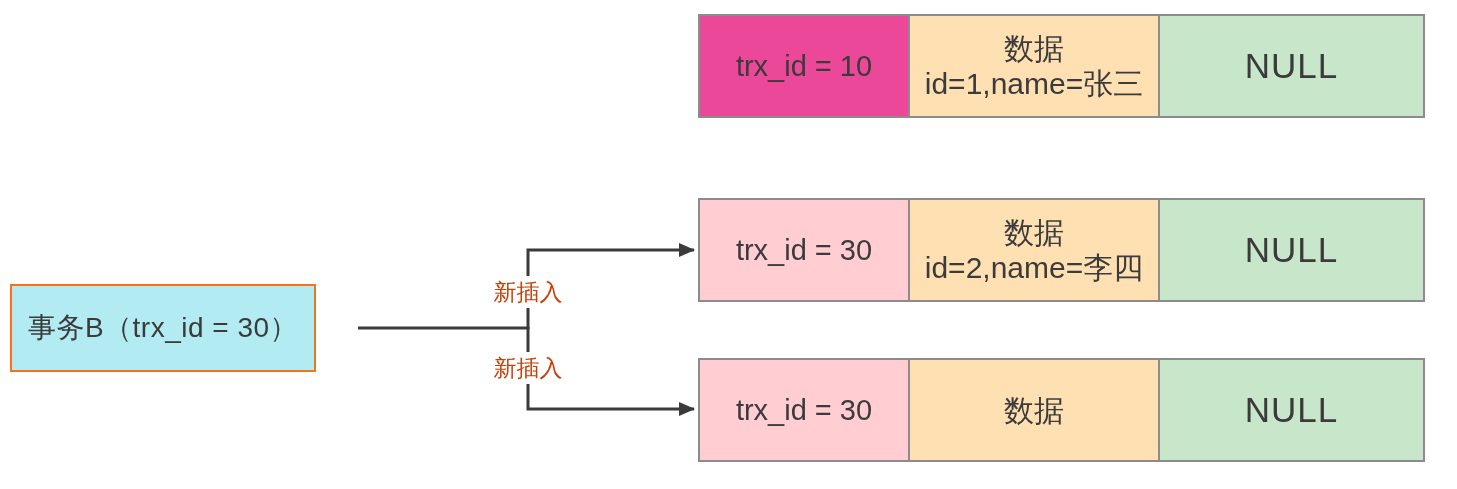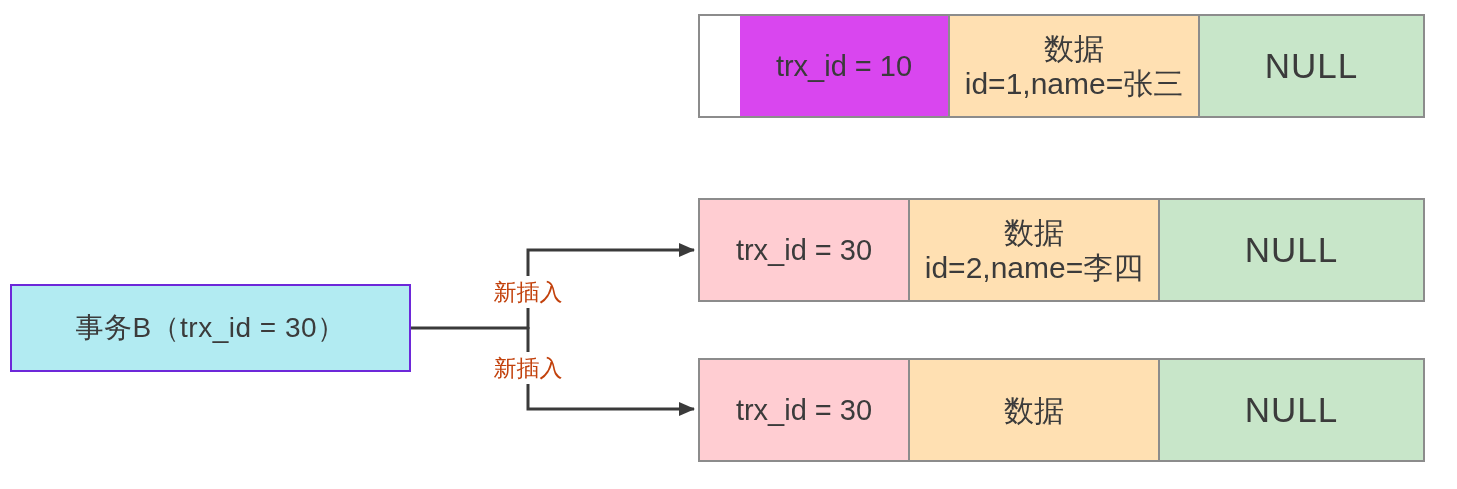--- a/index.html
+++ b/index.html
@@ -20,24 +20,24 @@
     position: absolute;
     left: 0; top: 0;
     width: 1457px;
     height: 489px;
   }
   
   .trx-box {
     position: absolute;
     left: 10px;
     top: 284px;
-    width: 401px;
+    width: 306px;
     height: 88px;
     box-sizing: border-box;
-    border: 2px solid #6d28d9;
+    border: 2px solid #f97316;
     display: flex;
     align-items: center;
     justify-content: center;
     font-size: 28px;
     letter-spacing: 0.5px;
     white-space: nowrap;
   }
   
   .edge-label {
     position: absolute;
@@ -108,21 +108,21 @@
     <path d="M 528 329 L 528 250 L 694 250" stroke="#3a3a3a" stroke-width="3" fill="none" marker-end="url(#arrowhead)"></path>
     <path d="M 528 327 L 528 409 L 694 409" stroke="#3a3a3a" stroke-width="3" fill="none" marker-end="url(#arrowhead)"></path>
   </svg>
 
   <div class="trx-box" style="background: rgb(178, 235, 242);">事务B（trx_id = 30）</div>
 
   <div class="edge-label top">新插入</div>
   <div class="edge-label bottom">新插入</div>
 
   <div class="record-row row-1">
-    <div class="cell cell-trx" style="background: #d946ef; margin-left: 40px;">trx_id = 10</div>
+    <div class="cell cell-trx" style="background: #ec4899;">trx_id = 10</div>
     <div class="cell cell-data" style="background: rgb(255, 224, 178);">
       <div>数据</div>
       <div>id=1,name=张三</div>
     </div>
     <div class="cell cell-null" style="background: rgb(200, 230, 201);">NULL</div>
   </div>
 
   <div class="record-row row-2">
     <div class="cell cell-trx" style="background: rgb(255, 205, 210);">trx_id = 30</div>
     <div class="cell cell-data" style="background: rgb(255, 224, 178);">

